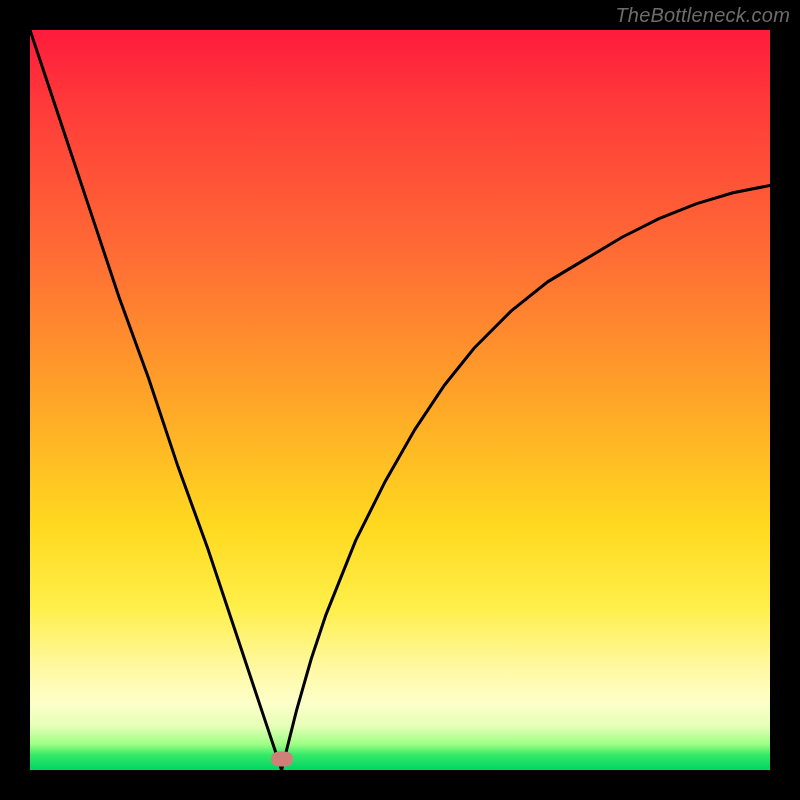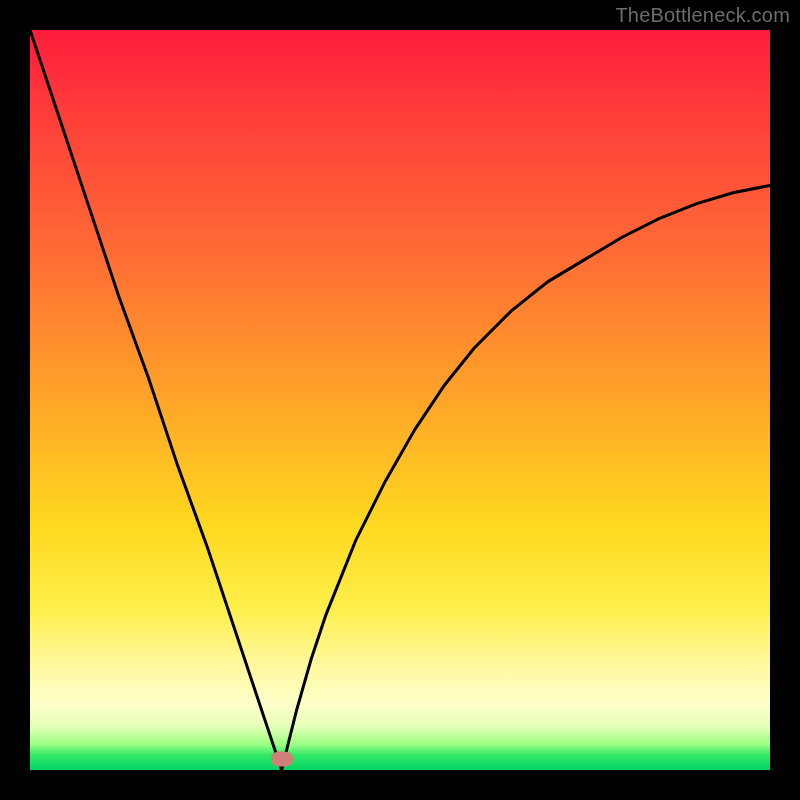--- a/index.html
+++ b/index.html
@@ -9,20 +9,21 @@
     height: 800px;
     background: #000;
     overflow: hidden;
     font-family: Arial, Helvetica, sans-serif;
   }
   .outer {
     position: relative;
     width: 800px;
     height: 716px;
     background: #000;
+    font-style: italic;
   }
   .watermark {
     position: absolute;
     top: 4px;
     right: 10px;
     color: #6c6c6c;
     font-size: 20px;
     font-weight: 500;
     letter-spacing: 0.2px;
     z-index: 5;

